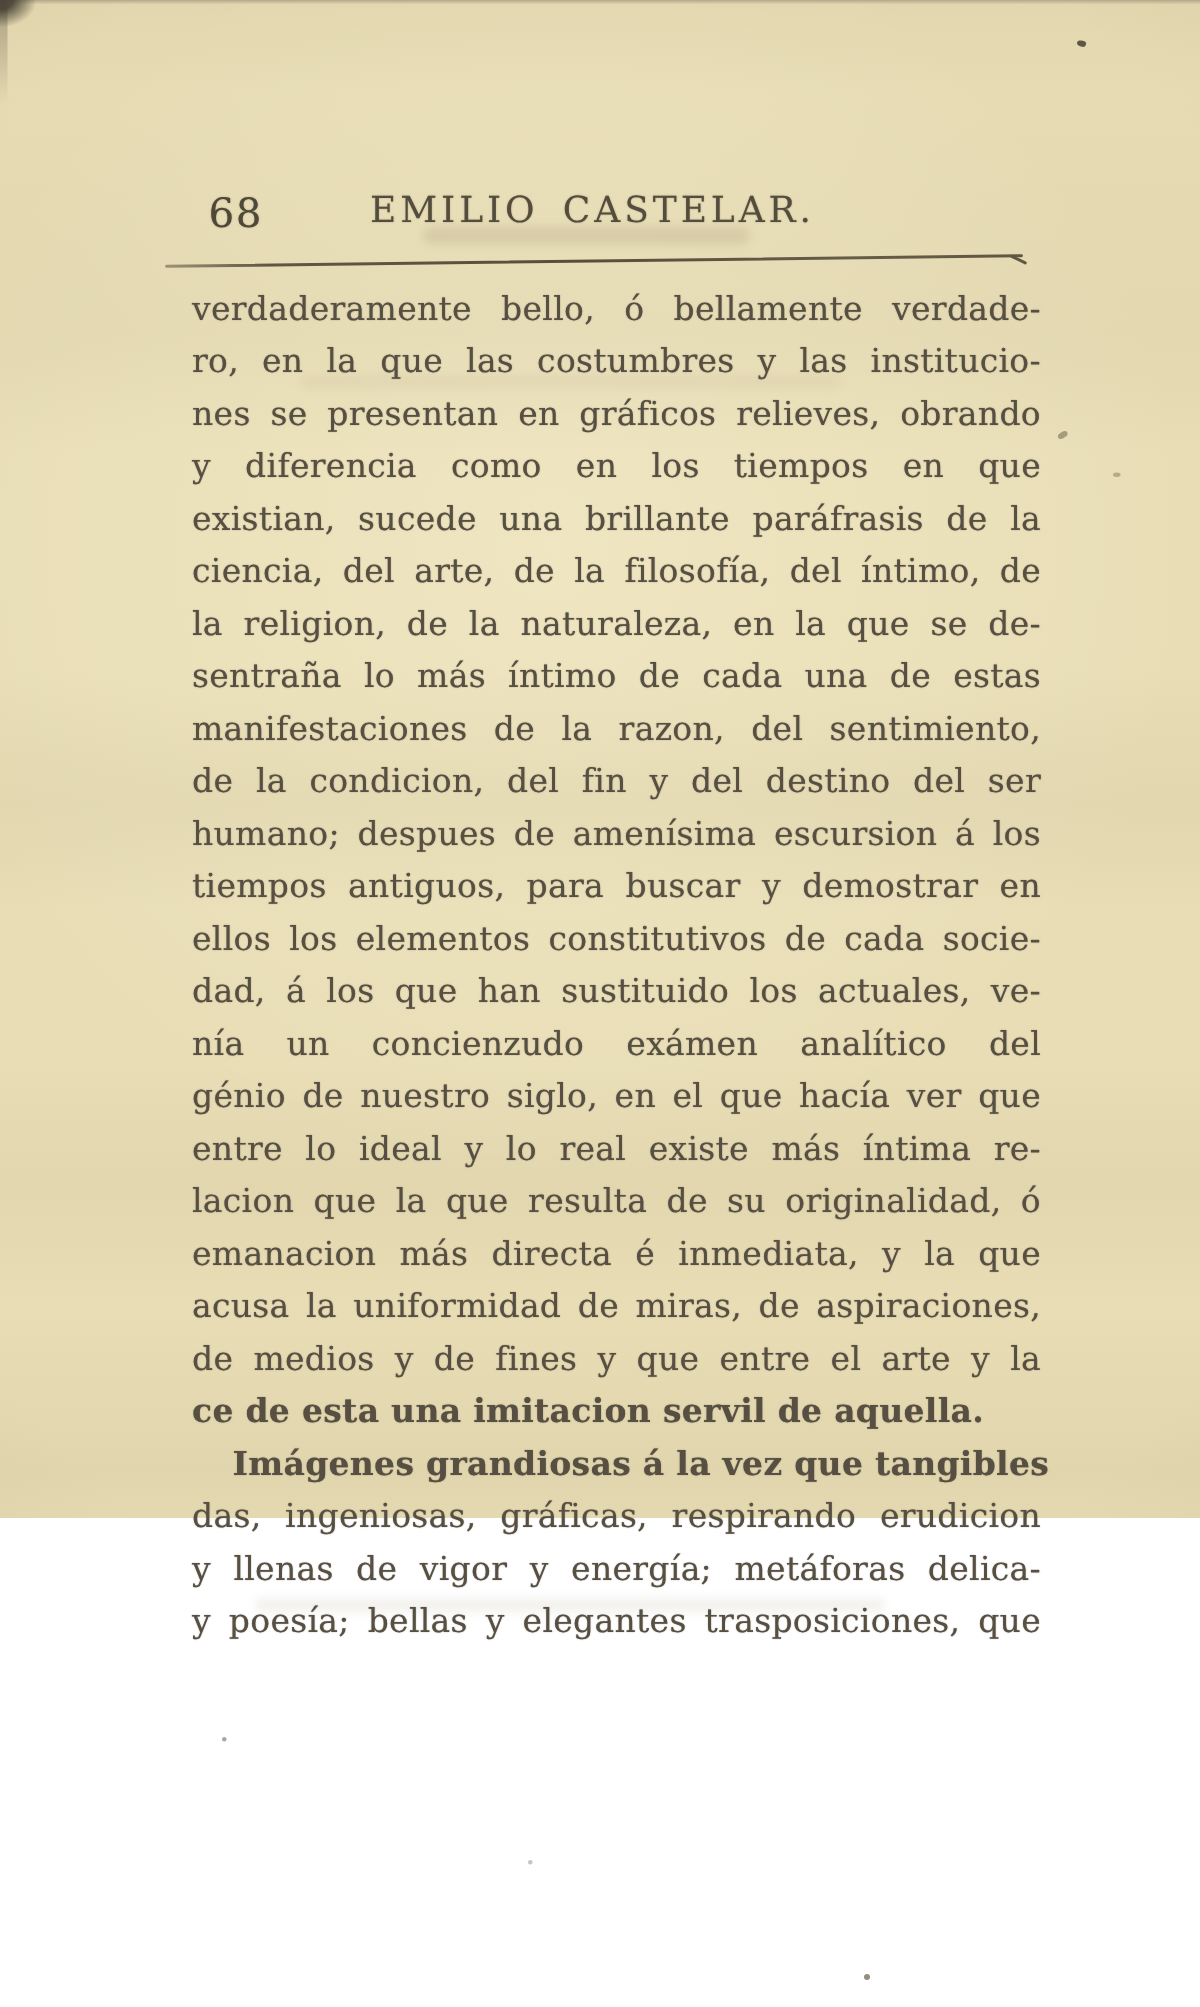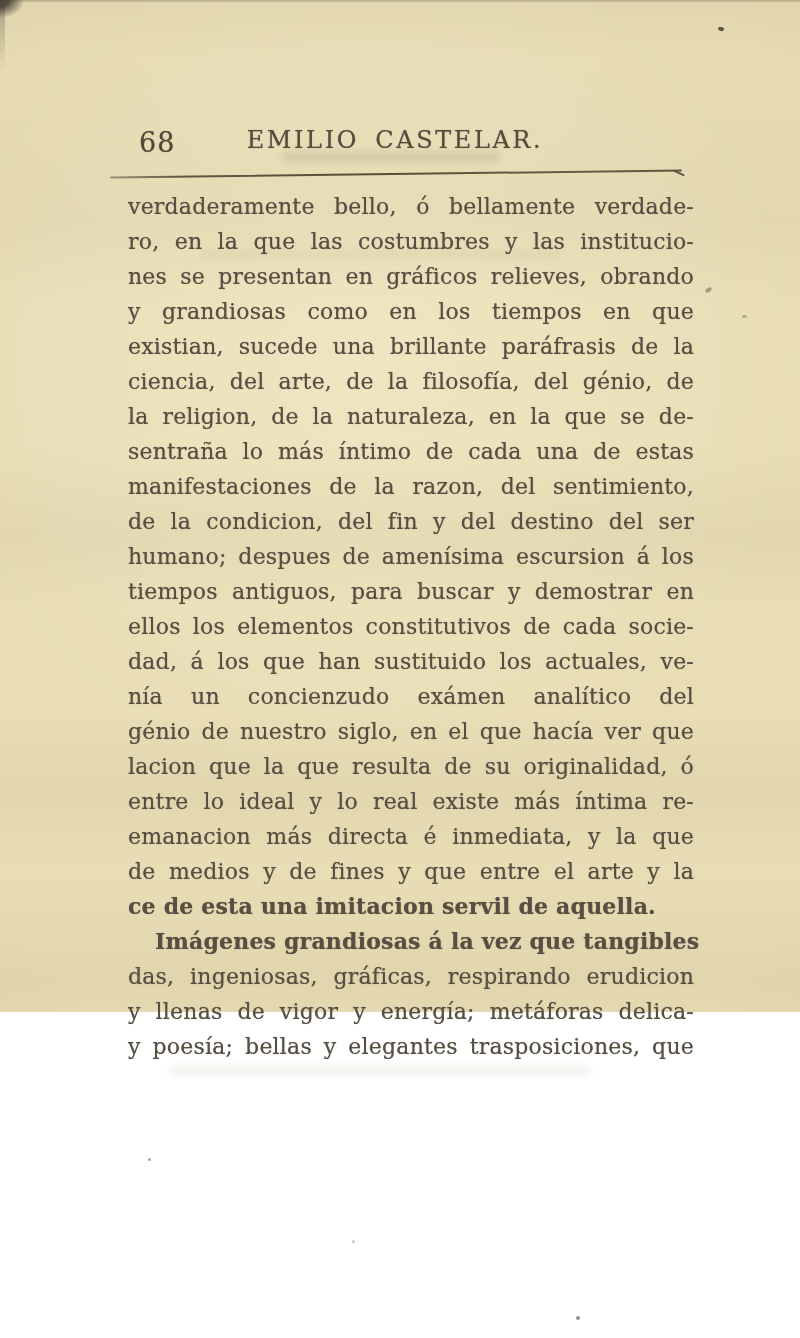--- a/index.html
+++ b/index.html
@@ -153,36 +153,37 @@
   <div class="header-rule"></div>
 
   <div class="show-through st-header"></div>
   <div class="show-through st-body-1"></div>
   <div class="show-through st-body-2"></div>
 
   <div class="text-block">
       <div class="text-line">verdaderamente bello, ó bellamente verdade-</div>
       <div class="text-line">ro, en la que las costumbres y las institucio-</div>
       <div class="text-line">nes se presentan en gráficos relieves, obrando</div>
-      <div class="text-line">y grandiosas como en los tiempos en que</div>
+      <div class="text-line">y diferencia como en los tiempos en que</div>
       <div class="text-line">existian, sucede una brillante paráfrasis de la</div>
-      <div class="text-line">ciencia, del arte, de la filosofía, del génio, de</div>
+      <div class="text-line">ciencia, del arte, de la filosofía, del íntimo, de</div>
       <div class="text-line">la religion, de la naturaleza, en la que se de-</div>
       <div class="text-line">sentraña lo más íntimo de cada una de estas</div>
       <div class="text-line">manifestaciones de la razon, del sentimiento,</div>
       <div class="text-line">de la condicion, del fin y del destino del ser</div>
       <div class="text-line">humano; despues de amenísima escursion á los</div>
       <div class="text-line">tiempos antiguos, para buscar y demostrar en</div>
       <div class="text-line">ellos los elementos constitutivos de cada socie-</div>
       <div class="text-line">dad, á los que han sustituido los actuales, ve-</div>
       <div class="text-line">nía un concienzudo exámen analítico del</div>
       <div class="text-line">génio de nuestro siglo, en el que hacía ver que</div>
+      <div class="text-line">entre lo ideal y lo real existe más íntima re-</div>
       <div class="text-line">lacion que la que resulta de su originalidad, ó</div>
-      <div class="text-line">entre lo ideal y lo real existe más íntima re-</div>
       <div class="text-line">emanacion más directa é inmediata, y la que</div>
+      <div class="text-line">acusa la uniformidad de miras, de aspiraciones,</div>
       <div class="text-line">de medios y de fines y que entre el arte y la</div>
       <div class="text-line flush">ce de esta una imitacion servil de aquella.</div>
       <div class="text-line indent">Imágenes grandiosas á la vez que tangibles</div>
       <div class="text-line">das, ingeniosas, gráficas, respirando erudicion</div>
       <div class="text-line">y llenas de vigor y energía; metáforas delica-</div>
       <div class="text-line">y poesía; bellas y elegantes trasposiciones, que</div>
     </div>
 
   <div class="corner-shadow"></div>
   <div class="top-edge-shadow"></div>

